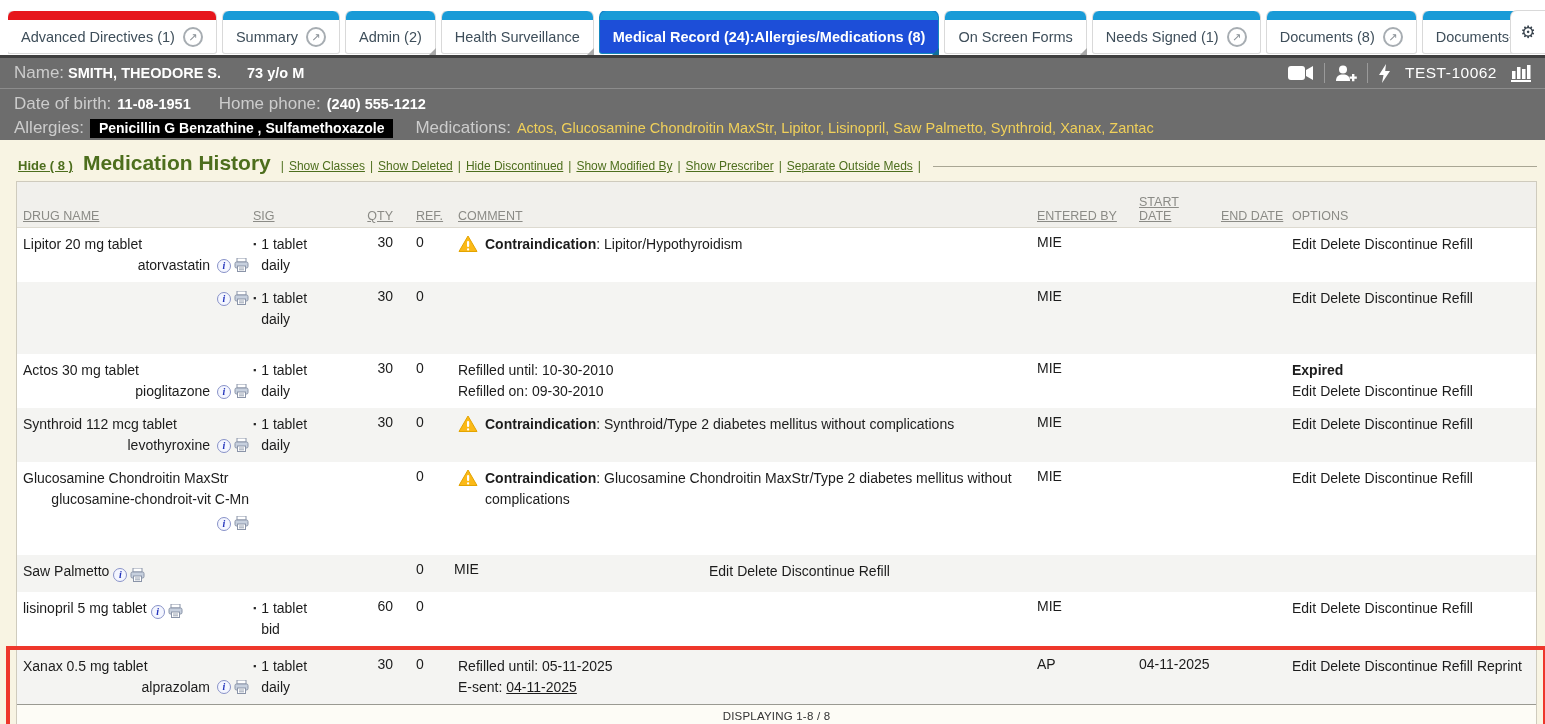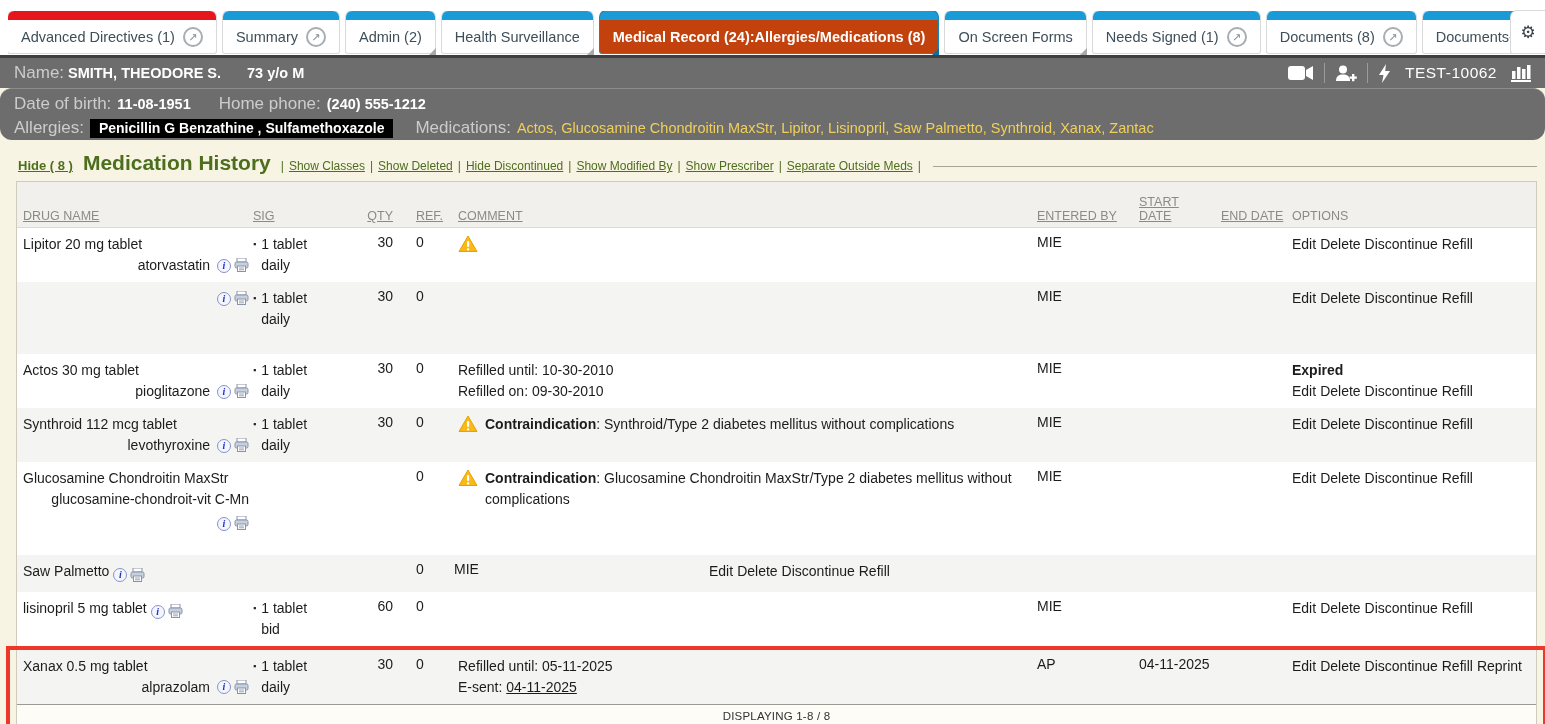--- a/index.html
+++ b/index.html
@@ -7,42 +7,42 @@
   body { font-family:"Liberation Sans","DejaVu Sans",sans-serif; background:#f8f4e3; font-size:14px; color:#1c1c1c; }
 
   
   .tabbar { background:#ffffff; height:55px; display:flex; align-items:flex-end; padding:0 0 0 8px; position:relative; }
   .tabs { display:flex; gap:7px; align-items:center; flex:1; overflow:hidden; }
   .tab { border-radius:6px 6px 2px 2px; background:#ffffff; box-shadow:0 0 0 1px #d9d9d9; cursor:pointer;
          display:flex; flex-direction:column; position:relative; flex:0 0 auto; margin-bottom:2px;}
   .tab .strip { height:9px; border-radius:6px 6px 0 0; background:#199bd7; }
   .tab .strip.red { background:#e6161c; }
   .tab .body { height:33px; display:flex; align-items:center; gap:8px; padding:0 13px; font-size:14.5px; color:#3e4e5a; white-space:nowrap; }
-  .tab.active { background:#c2410c; box-shadow:0 0 0 1px #1489c0; }
+  .tab.active { background:#1d4ed8; box-shadow:0 0 0 1px #1489c0; }
   .tab.active .body { color:#fff; font-weight:bold; }
   .tab .fold::after { content:""; position:absolute; right:-1px; bottom:-2px; width:0; height:0;
         border-left:7px solid transparent; border-bottom:7px solid #a9a9a9; }
   .tab.active .fold::after { border-bottom-color:#0f6e9c; }
   .popout { width:20px; height:20px; border-radius:50%; border:2px solid #a7adb2; color:#8a9197;
             font-size:11px; line-height:16px; text-align:center; background:#fff; flex:0 0 auto; }
   .gear-btn { position:absolute; right:0; bottom:2px; width:34px; height:42px; border-radius:6px 0 0 2px;
               background:#fff; box-shadow:0 0 0 1px #d9d9d9; display:flex; align-items:center; justify-content:center;
               font-size:17px; color:#37424c; cursor:pointer; }
 
   
   .bar1 { background:#6d6d6d; border-top:3px solid #3f3f3f; height:33px; display:flex; align-items:center; padding:0 14px; }
   .bar1 .lbl, .bar2 .lbl { color:#cccccc; font-size:17px; }
   .val { color:#ffffff; font-weight:bold; font-size:14.5px; }
   .bar1 .spacer { flex:1; }
   .bicons { display:flex; align-items:center; gap:10px; }
   .bicons .sep { width:1px; height:20px; background:#9a9a9a; }
   .bicon { display:flex; align-items:center; cursor:pointer; }
   .pid { color:#fff; font-size:15.5px; letter-spacing:.5px; margin:0 4px; }
   .chart-ic { border-bottom:2px solid #fff; padding-bottom:1px; }
-  .bar2 { background:#6d6d6d; border-top:1px solid #8c8c8c; height:52px; padding:3px 26px 0 14px;border-radius:12px; }
+  .bar2 { background:#6d6d6d; border-top:1px solid #8c8c8c; height:52px; padding:3px 26px 0 14px; }
   .bar2 .line { display:flex; align-items:center; height:24px; gap:6px; }
   .badge-allergy { background:#000000; color:#fff; font-weight:bold; padding:1px 9px 2px 9px; font-size:14px; }
   .meds { color:#f0d05a; font-size:14.5px; }
   .med-link { color:#f0d05a; cursor:pointer; }
 
   
   .content { padding:9px 8px 0 16px; }
   .sechead { display:flex; align-items:baseline; gap:6px; padding:2px 0 6px 2px; color:#4d6e1d; }
   .hide-link { font-size:13px; font-weight:bold; text-decoration:underline; cursor:pointer; }
   .sectitle { font-size:21px; font-weight:bold; margin-left:4px; }
@@ -265,20 +265,21 @@
           </div>
           <div class="c-qty">30</div>
           <div class="c-ref">0</div>
           <div class="c-comment">
             <div class="commentwrap">
               <span class="warn-tri"><svg width="20" height="18" viewBox="0 0 20 18">
                   <path d="M10 1 L19 16.5 H1 Z" fill="#fbb917" stroke="#e3a400" stroke-width="1" stroke-linejoin="round"></path>
                   <rect x="9" y="6" width="2.2" height="6" rx="1" fill="#fff"></rect>
                   <rect x="9" y="13.2" width="2.2" height="2.2" rx="1" fill="#fff"></rect>
                 </svg></span>
+              <div class="cmt-lines"><b>Contraindication</b>: Lipitor/Hypothyroidism</div>
             </div>
           </div>
           <div class="c-entered">MIE</div>
           <div class="c-start"></div>
           <div class="c-end"></div>
           <div class="c-options">
             <div class="optlinks"><span class="optlink">Edit</span><span class="optlink">Delete</span><span class="optlink">Discontinue</span><span class="optlink">Refill</span></div>
           </div>
         </div>
         <div class="trow r2 shade">

